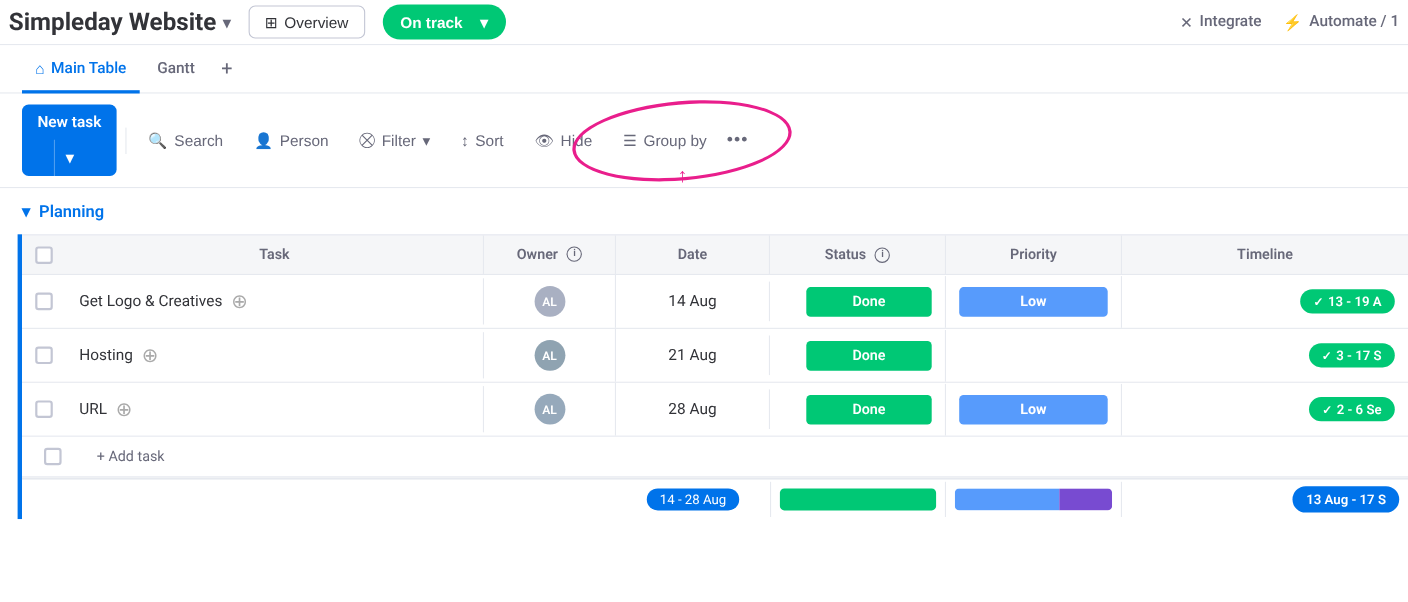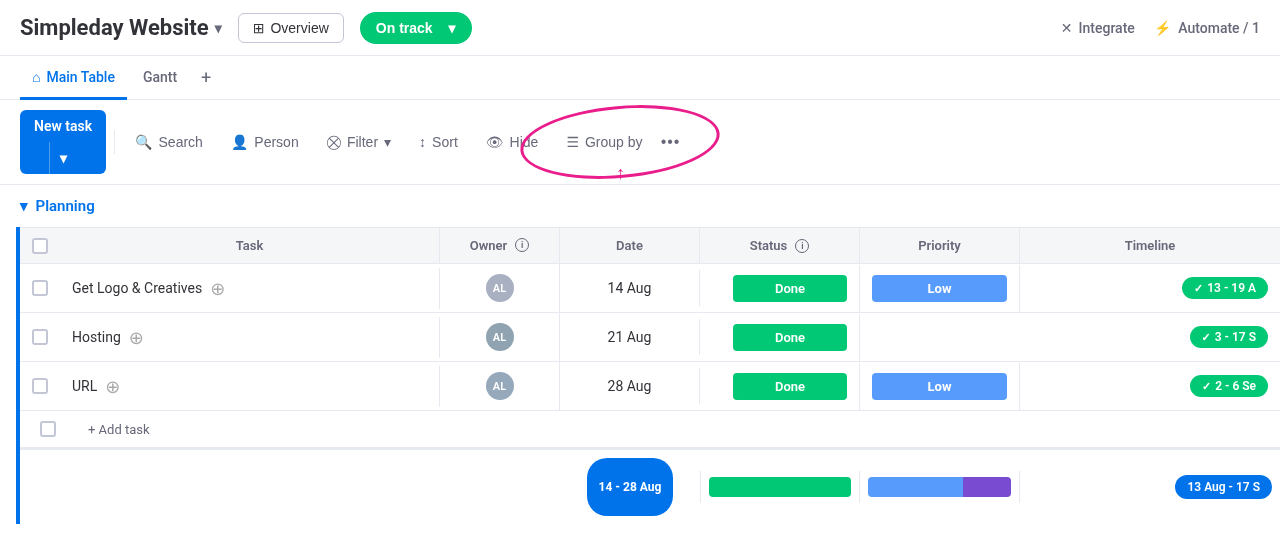--- a/index.html
+++ b/index.html
@@ -1,21 +1,21 @@
 <!DOCTYPE html>
 <html><head>
   <meta charset="utf-8">
   <style>
     * { box-sizing: border-box; margin: 0; padding: 0; }
     body { font-family: -apple-system, BlinkMacSystemFont, 'Segoe UI', Roboto, sans-serif; background: #fff; color: #323338; font-size: 14px; overflow: hidden; }
 
     
     .app-header {
       display: flex; align-items: center; justify-content: space-between;
-      padding: 0 20px; height: 56px; border-bottom: 1px solid #e6e9ef;
+      padding: 0 8px; height: 41px; border-bottom: 1px solid #e6e9ef;
     }
     .header-left { display: flex; align-items: center; gap: 16px; }
     .project-title { font-size: 22px; font-weight: 700; color: #323338; display: flex; align-items: center; gap: 6px; cursor: pointer; }
     .project-title .chevron { font-size: 14px; color: #676879; }
     .overview-btn {
       display: flex; align-items: center; gap: 6px;
       border: 1px solid #c3c6d4; border-radius: 6px;
       padding: 6px 14px; font-size: 14px; font-weight: 500;
       color: #323338; cursor: pointer; background: #fff;
     }
@@ -147,21 +147,21 @@
 
     
     .groupby-highlight-wrapper { position: relative; }
 
     .more-btn { width: 32px; height: 32px; border-radius: 6px; display: flex; align-items: center; justify-content: center; cursor: pointer; color: #676879; background: transparent; border: none; }
 
     
     .sum-spacer { flex: 0 0 420px; }
     .sum-owner { flex: 0 0 120px; border-right: 1px solid #e6e9ef; border-left: 1px solid #e6e9ef; }
     .sum-date { flex: 0 0 140px; display: flex; justify-content: center; align-items: center; padding: 8px; }
-    .sum-date-pill { background: #0073ea; color: #fff; border-radius: 20px; padding: 22px 12px; font-size: 12px; font-weight: 700; }
+    .sum-date-pill { background: #0073ea; color: #fff; border-radius: 20px; padding: 3px 12px; font-size: 12px; font-weight: 400; }
     .sum-status { flex: 0 0 160px; padding: 6px 8px; border-right: 1px solid #e6e9ef; border-left: 1px solid #e6e9ef; }
     .sum-status-bar { background: #00c875; height: 20px; border-radius: 4px; }
     .sum-priority { flex: 0 0 160px; padding: 6px 8px; border-right: 1px solid #e6e9ef; }
     .sum-priority-bar-wrap { display: flex; border-radius: 4px; overflow: hidden; height: 20px; }
     .sum-timeline { flex: 1; padding: 6px 8px; }
     .sum-timeline-pill { background: #0073ea; color: #fff; border-radius: 20px; padding: 5px 12px; font-size: 12px; font-weight: 600; white-space: nowrap; }
   </style>
 </head>
 <body>
 

